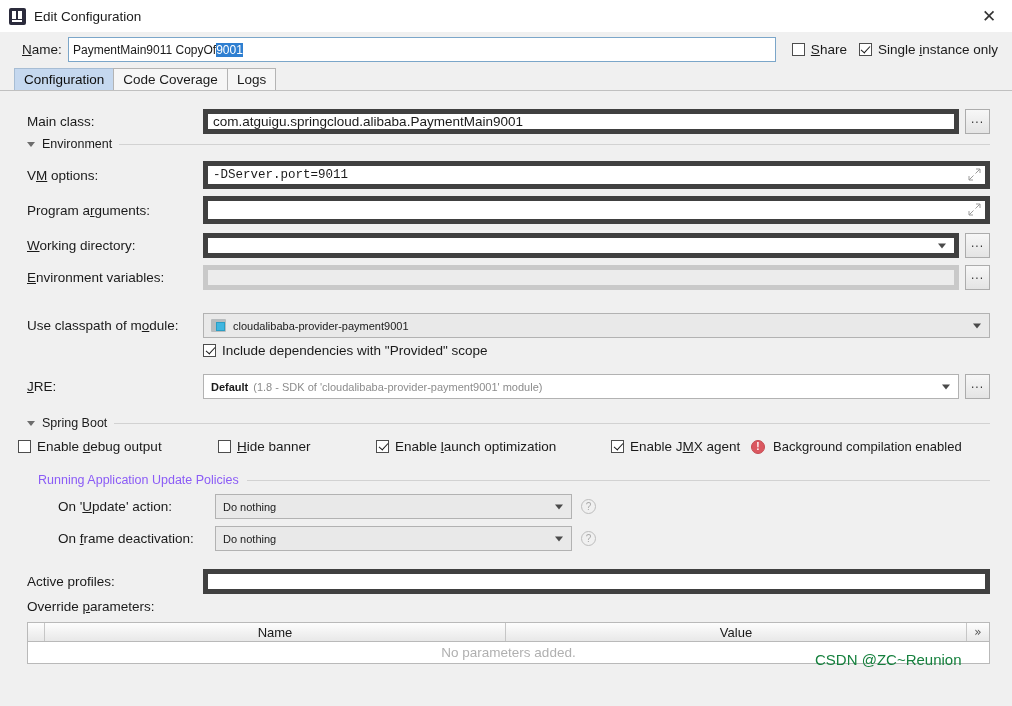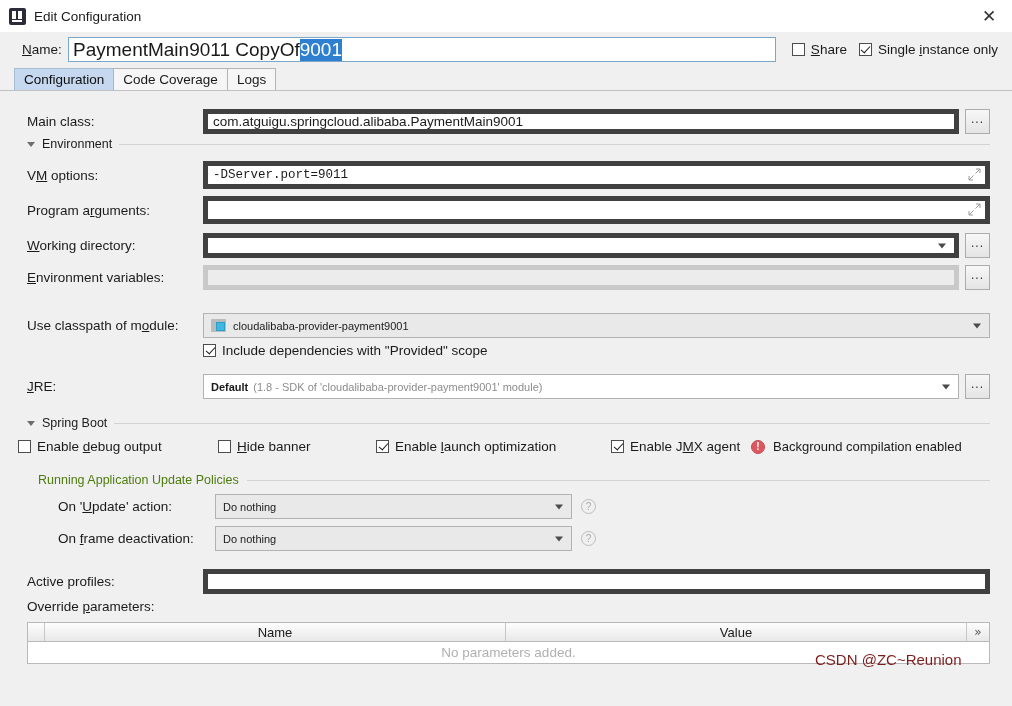--- a/index.html
+++ b/index.html
@@ -78,21 +78,21 @@
     flex: 0 0 auto;
   }
   .name-label { width: 46px; font-size: 13.5px; }
   .name-input {
     flex: 1 1 auto;
     height: 25px;
     border: 1px solid #7ba6c9;
     background: #ffffff;
     display: flex; align-items: center;
     padding: 0 4px;
-    font-size: 19px;
+    font-size: 12px;
     overflow: hidden;
     white-space: nowrap;
     margin-right: 16px;
     max-width: 715px;
   }
   .sel {
     background: #2f7fd1;
     color: #ffffff;
   }
   .name-opts { display: flex; align-items: center; gap: 12px; white-space: nowrap; }
@@ -234,21 +234,21 @@
   .section-title { font-size: 12.5px; color: #1a1a1a; white-space: nowrap; }
   .hr { flex: 1 1 auto; height: 1px; background: #d2d2d2; }
 
   .group {
     position: absolute;
     left: 0; right: 0;
     display: flex; align-items: center;
     padding-left: 38px; padding-right: 22px;
     gap: 8px;
   }
-  .group-title { font-size: 12.5px; color: #4d7c0f; white-space: nowrap; }
+  .group-title { font-size: 12.5px; color: #8b5cf6; white-space: nowrap; }
 
   .combo {
     height: 25px;
     background: #e9e9e9;
     border: 1px solid #b2b2b2;
     display: flex; align-items: center;
     padding: 0 20px 0 7px;
     font-size: 11px;
     position: relative;
     cursor: pointer;
@@ -323,21 +323,21 @@
     border-top: none;
     background: #ffffff;
     display: flex; align-items: center; justify-content: center;
     font-size: 13.5px;
     color: #b0b0b0;
     overflow: hidden;
   }
   .watermark {
     position: absolute;
     font-size: 15px;
-    color: #7f1d1d;
+    color: #15803d;
     white-space: nowrap;
     font-family: "Liberation Sans", sans-serif;
   }
 </style>
 </head>
 <body>
 
 <div class="dialog">
 
   <div class="titlebar">

